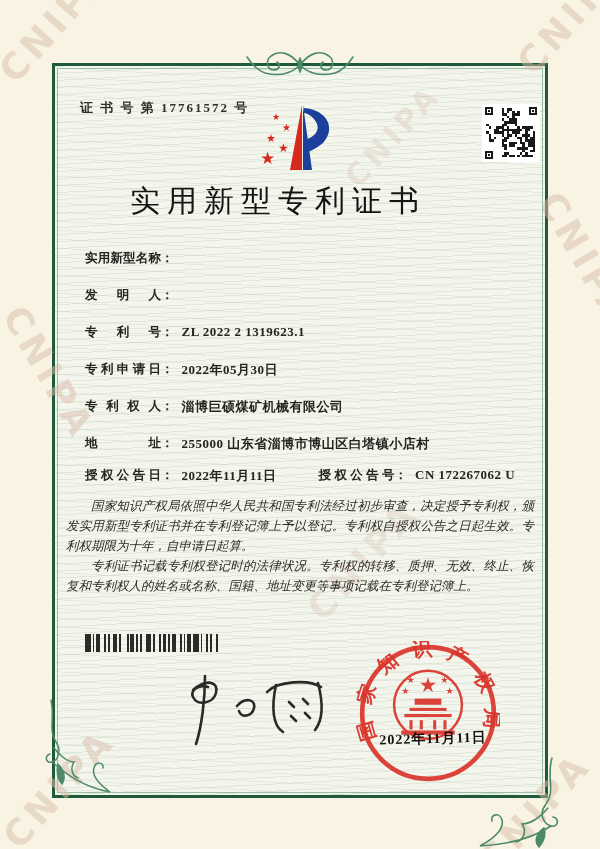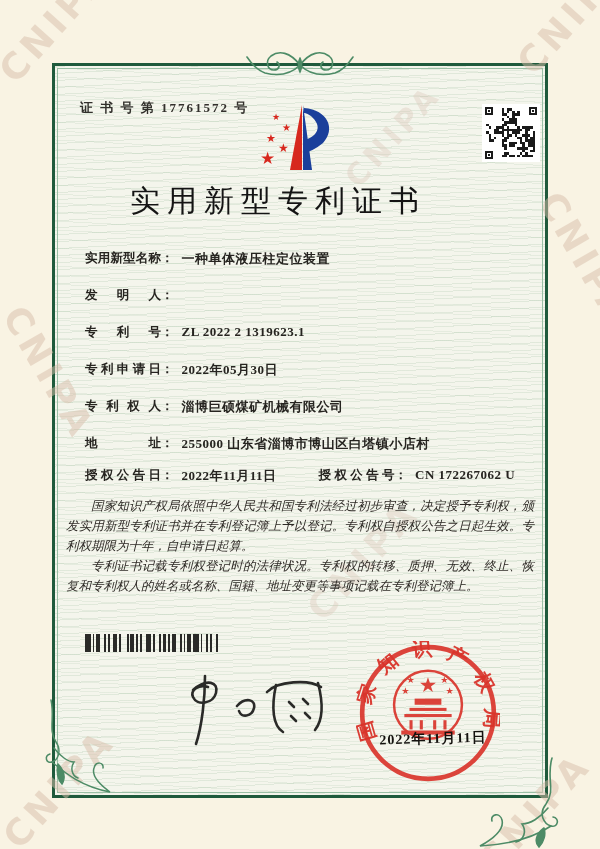--- a/index.html
+++ b/index.html
@@ -241,21 +241,20 @@
         <i style="left:45.6px;top:50.800000000000004px"></i>
         <i style="left:48.2px;top:50.800000000000004px"></i>
       </div>
 
     <div class="title">实用新型专利证书</div>
 
     <div class="fields">
       <div class="frow">
         <span class="flabel">实用新型名称</span>
           <span class="fcolon">：</span>
-        <span class="fvalue">一种单体液压柱定位装置</span>
       </div>
       <div class="frow">
         <span class="flabel">发明人</span>
           <span class="fcolon">：</span>
       </div>
       <div class="frow">
         <span class="flabel">专利号</span>
           <span class="fcolon">：</span>
         <span class="fvalue">ZL 2022 2 1319623.1</span>
       </div>

